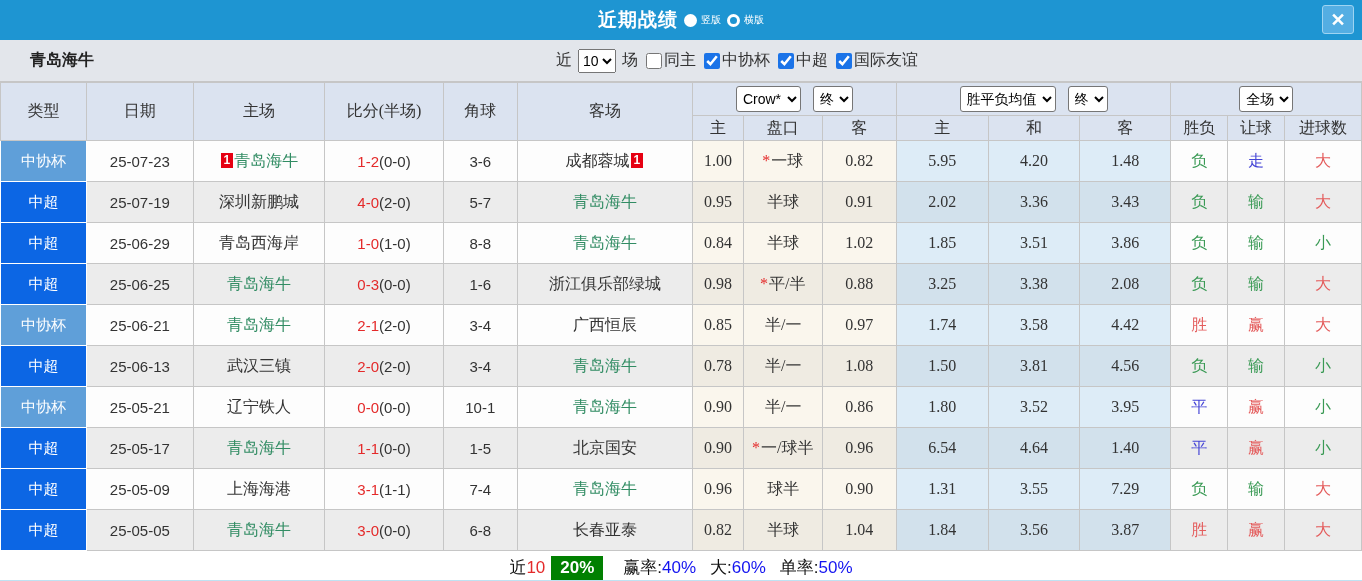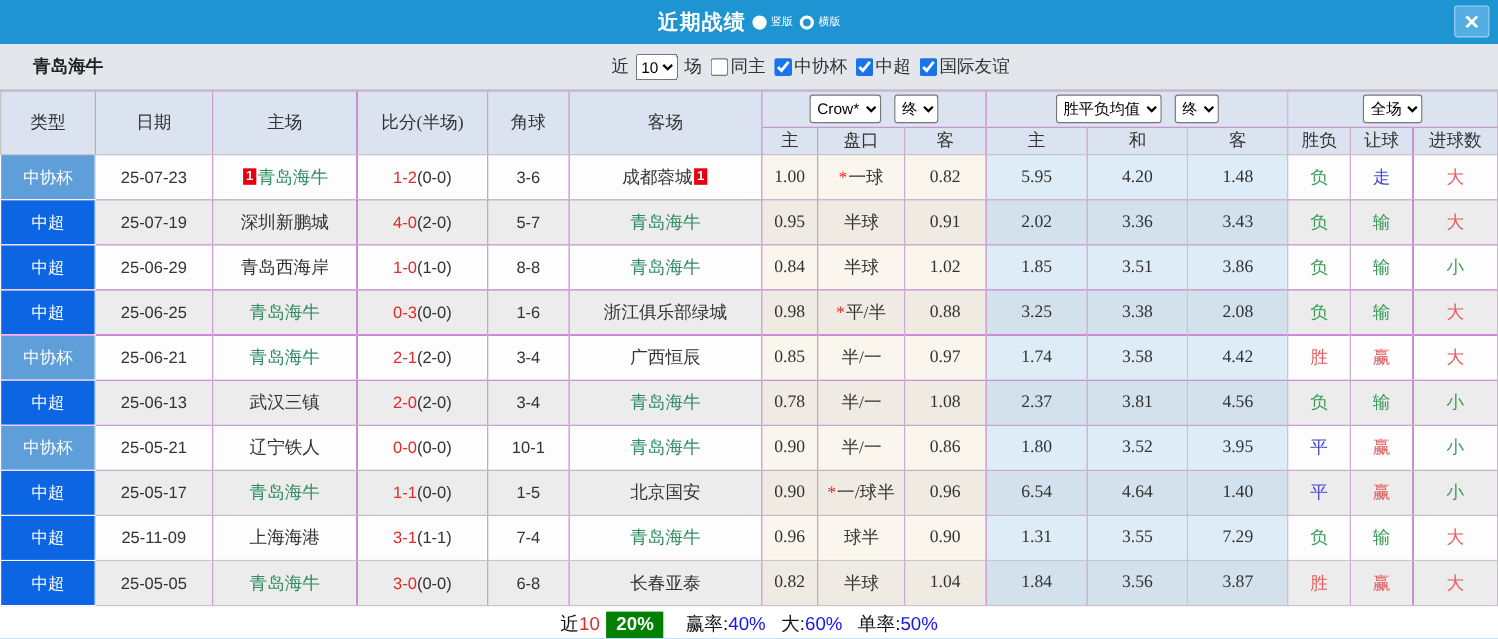--- a/index.html
+++ b/index.html
@@ -273,21 +273,21 @@
         <tr class="even">
       <td class="c-type league">中超</td>
       <td class="c-date">25-06-13</td>
       <td class="c-team"><span>武汉三镇</span></td>
       <td class="c-score"><span class="ft">2-0</span><span class="ht">(2-0)</span></td>
       <td class="c-corner">3-4</td>
       <td class="c-team"><span class="team-self">青岛海牛</span></td>
       <td class="c-hodds">0.78</td>
       <td class="c-hodds"><span class="star"></span><span>半/一</span></td>
       <td class="c-hodds">1.08</td>
-      <td class="c-avg">2.37</td>
+      <td class="c-avg">1.50</td>
       <td class="c-avg">3.81</td>
       <td class="c-avg">4.56</td>
       <td class="c-res res-green">负</td>
       <td class="c-res res-green">输</td>
       <td class="c-res res-green">小</td>
     </tr>
         <tr class="odd">
       <td class="c-type cup">中协杯</td>
       <td class="c-date">25-05-21</td>
       <td class="c-team"><span>辽宁铁人</span></td>
@@ -316,21 +316,21 @@
       <td class="c-hodds">0.96</td>
       <td class="c-avg">6.54</td>
       <td class="c-avg">4.64</td>
       <td class="c-avg">1.40</td>
       <td class="c-res res-blue">平</td>
       <td class="c-res res-red">赢</td>
       <td class="c-res res-green">小</td>
     </tr>
         <tr class="odd">
       <td class="c-type league">中超</td>
-      <td class="c-date">25-11-09</td>
+      <td class="c-date">25-05-09</td>
       <td class="c-team"><span>上海海港</span></td>
       <td class="c-score"><span class="ft">3-1</span><span class="ht">(1-1)</span></td>
       <td class="c-corner">7-4</td>
       <td class="c-team"><span class="team-self">青岛海牛</span></td>
       <td class="c-hodds">0.96</td>
       <td class="c-hodds"><span class="star"></span><span>球半</span></td>
       <td class="c-hodds">0.90</td>
       <td class="c-avg">1.31</td>
       <td class="c-avg">3.55</td>
       <td class="c-avg">7.29</td>

